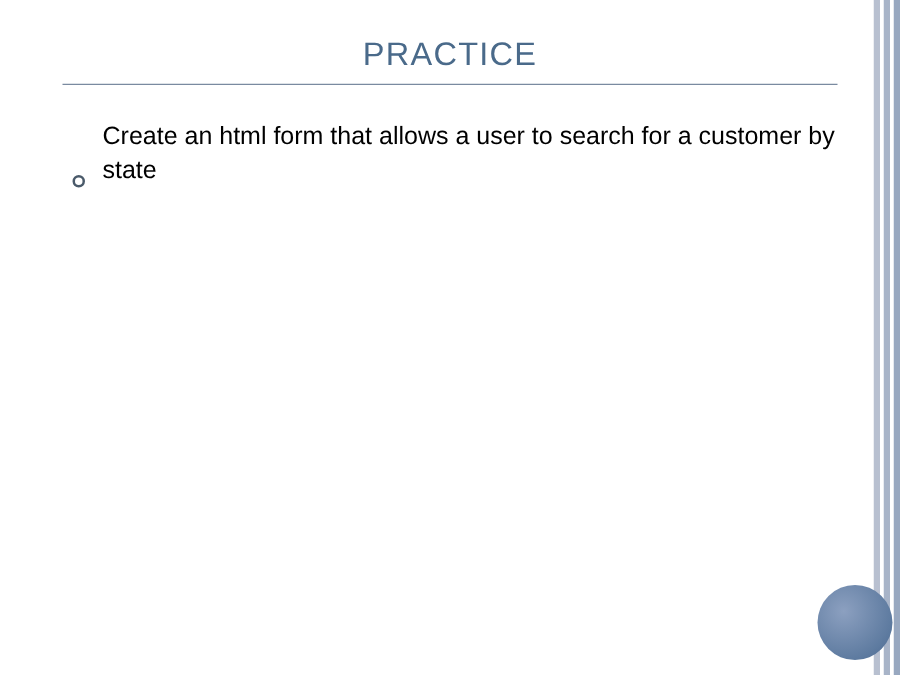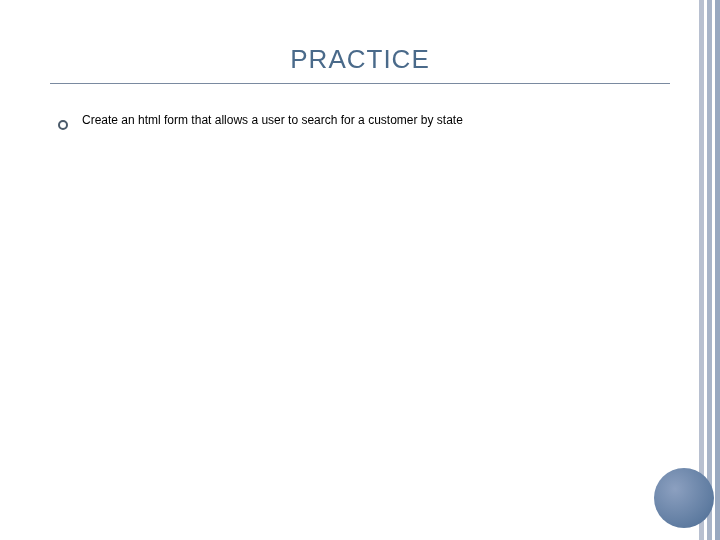--- a/index.html
+++ b/index.html
@@ -11,21 +11,21 @@
       width: 720px;
       height: 540px;
       background: #ffffff;
       font-family: Arial, sans-serif;
       position: relative;
       overflow: hidden;
     }
     .slide {
       width: 100%;
       height: 100%;
-      padding: 44px 40px 0 40px;
+      padding: 28px 40px 0 40px;
       position: relative;
     }
     .title {
       text-align: center;
       font-size: 26px;
       font-weight: normal;
       color: #4a6a8a;
       letter-spacing: 1px;
       margin-bottom: 8px;
       font-variant: small-caps;
@@ -33,22 +33,22 @@
     .title-rule {
       border: none;
       border-top: 1px solid #7a8aa0;
       margin: 4px 10px 28px 10px;
     }
     .content {
       padding-left: 18px;
     }
     .bullet-item {
       display: flex;
-      align-items: flex-start;
-      font-size: 12px;
+      align-items: flex-end;
+      font-size: 20px;
       color: #000000;
       line-height: 1.35;
     }
     .bullet-marker {
       width: 10px;
       height: 10px;
       border: 2px solid #4a5a6a;
       border-radius: 50%;
       flex-shrink: 0;
       margin-top: 8px;

